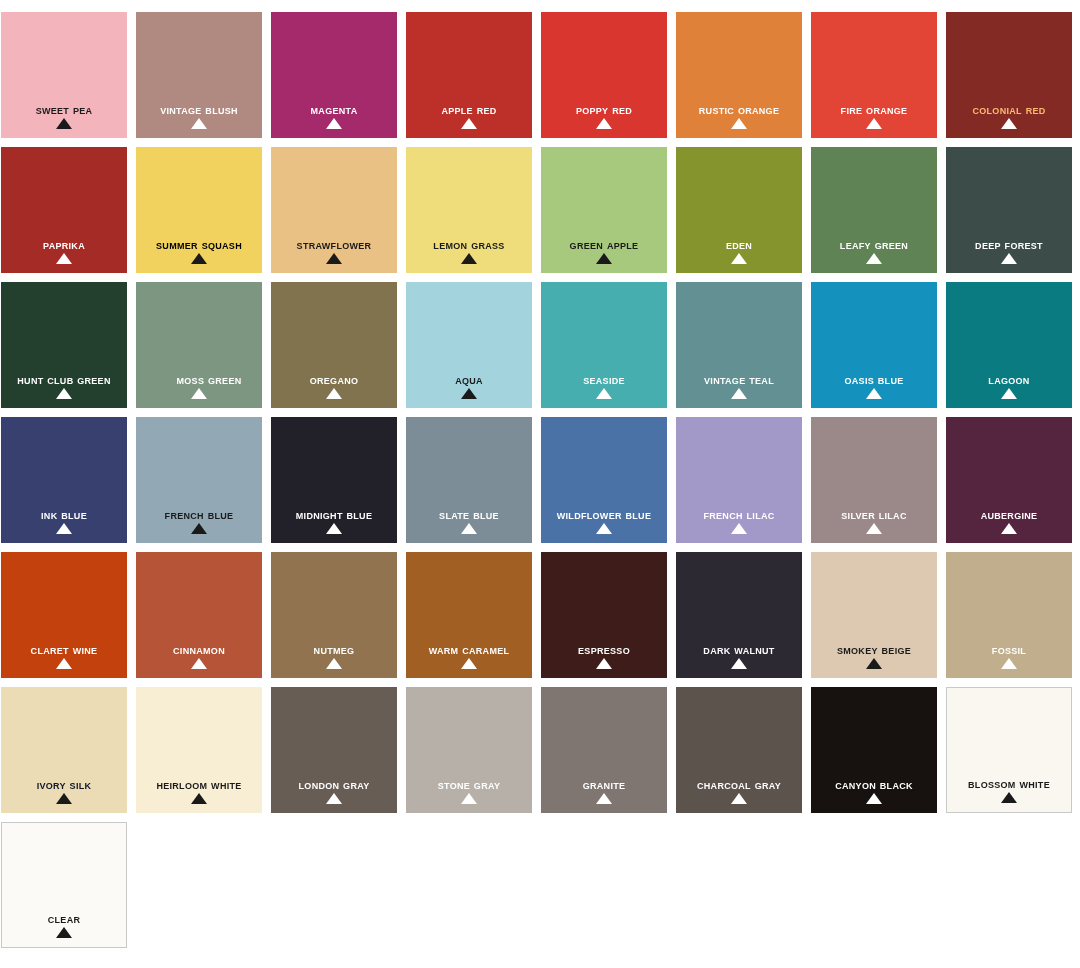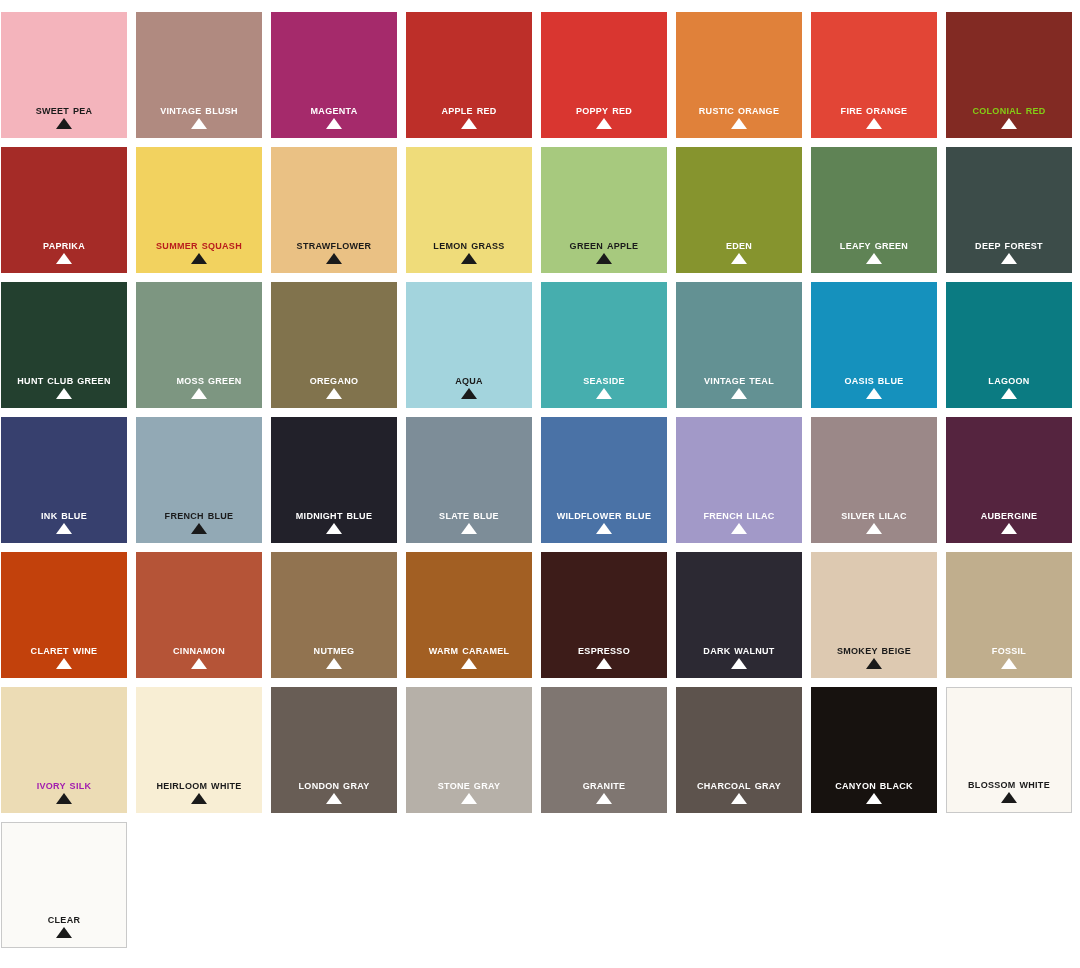--- a/index.html
+++ b/index.html
@@ -100,31 +100,31 @@
       </div>
       <div class="swatch" style="background-color: rgb(224, 129, 58);">
         <div class="swatch-label" style="color: rgb(255, 255, 255);">Rustic Orange</div>
         <div class="swatch-arrow" style="border-bottom-color: rgb(255, 255, 255);"></div>
       </div>
       <div class="swatch" style="background-color: rgb(226, 69, 54);">
         <div class="swatch-label" style="color: rgb(255, 255, 255);">Fire Orange</div>
         <div class="swatch-arrow" style="border-bottom-color: rgb(255, 255, 255);"></div>
       </div>
       <div class="swatch" style="background-color: rgb(130, 42, 35);">
-        <div class="swatch-label" style="color: #84cc16;">Colonial Red</div>
+        <div class="swatch-label" style="color: #fdba74;">Colonial Red</div>
         <div class="swatch-arrow" style="border-bottom-color: rgb(255, 255, 255);"></div>
       </div>
     </div>
     <div class="swatch-row">
       <div class="swatch" style="background-color: rgb(165, 43, 39);">
         <div class="swatch-label" style="color: rgb(255, 255, 255);">Paprika</div>
         <div class="swatch-arrow" style="border-bottom-color: rgb(255, 255, 255);"></div>
       </div>
       <div class="swatch" style="background-color: rgb(242, 210, 95);">
-        <div class="swatch-label" style="color: #b91c1c;">Summer Squash</div>
+        <div class="swatch-label" style="color: #000000;">Summer Squash</div>
         <div class="swatch-arrow" style="border-bottom-color: rgb(26, 26, 26);"></div>
       </div>
       <div class="swatch" style="background-color: rgb(234, 193, 132);">
         <div class="swatch-label" style="color: rgb(26, 26, 26);">Strawflower</div>
         <div class="swatch-arrow" style="border-bottom-color: rgb(26, 26, 26);"></div>
       </div>
       <div class="swatch" style="background-color: rgb(239, 220, 122);">
         <div class="swatch-label" style="color: rgb(26, 26, 26);">Lemon Grass</div>
         <div class="swatch-arrow" style="border-bottom-color: rgb(26, 26, 26);"></div>
       </div>
@@ -242,21 +242,21 @@
         <div class="swatch-label" style="color: rgb(26, 26, 26);">Smokey Beige</div>
         <div class="swatch-arrow" style="border-bottom-color: rgb(26, 26, 26);"></div>
       </div>
       <div class="swatch" style="background-color: rgb(192, 174, 141);">
         <div class="swatch-label" style="color: rgb(255, 255, 255);">Fossil</div>
         <div class="swatch-arrow" style="border-bottom-color: rgb(255, 255, 255);"></div>
       </div>
     </div>
     <div class="swatch-row">
       <div class="swatch" style="background-color: rgb(236, 220, 181);">
-        <div class="swatch-label" style="color: #a21caf;">Ivory Silk</div>
+        <div class="swatch-label" style="color: #0f172a;">Ivory Silk</div>
         <div class="swatch-arrow" style="border-bottom-color: rgb(26, 26, 26);"></div>
       </div>
       <div class="swatch" style="background-color: rgb(248, 238, 212);">
         <div class="swatch-label" style="color: rgb(26, 26, 26);">Heirloom White</div>
         <div class="swatch-arrow" style="border-bottom-color: rgb(26, 26, 26);"></div>
       </div>
       <div class="swatch" style="background-color: rgb(104, 93, 85);">
         <div class="swatch-label" style="color: rgb(255, 255, 255);">London Gray</div>
         <div class="swatch-arrow" style="border-bottom-color: rgb(255, 255, 255);"></div>
       </div>

